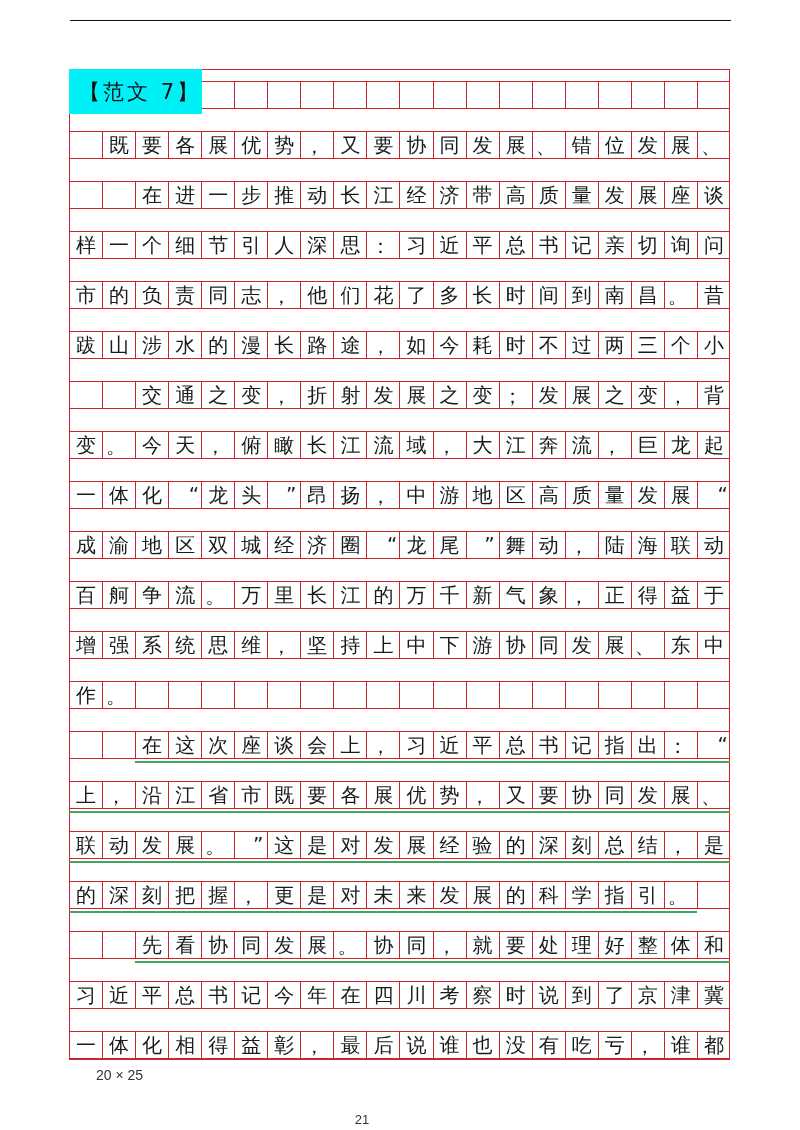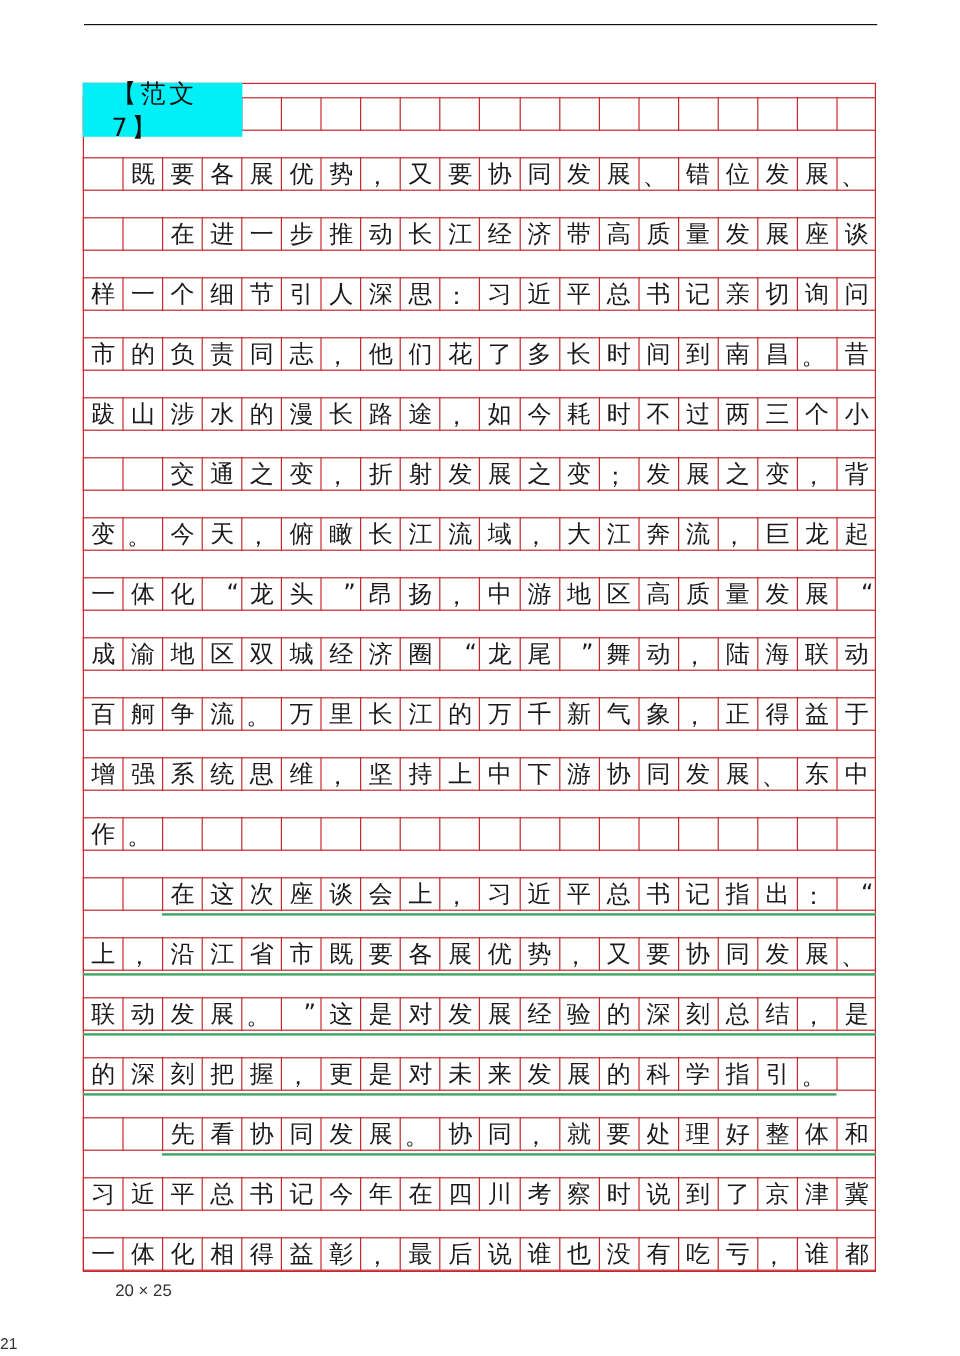--- a/index.html
+++ b/index.html
@@ -4,37 +4,37 @@
 <style>
   html, body { margin: 0; padding: 0; background: #ffffff; }
   body { width: 800px; height: 1130px; position: relative; overflow: hidden;
          font-family: "DejaVu Sans", "Liberation Sans", sans-serif; }
   .top-rule { position: absolute; left: 70px; top: 20px; width: 661px; height: 0;
               border-top: 1.5px solid #111; }
   .sheet { position: absolute; left: 69px; top: 69px; width: 661px; height: 991px;
            border: 1.5px solid #c8262c; box-sizing: border-box; }
   .label { position: absolute; left: 69px; top: 69px; width: 133px; height: 45px;
            background: #00f0f8; z-index: 3; display: flex; align-items: center;
-           padding-left: 24px; box-sizing: border-box; font-size: 21px; color: #111;
+           padding-left: 10px; box-sizing: border-box; font-size: 21px; color: #111;
            letter-spacing: 3px; }
   .row { position: absolute; left: 69px; width: 661px; height: 28px; display: flex; }
   .cell { width: 33.05px; height: 28px; box-sizing: border-box;
           border-top: 1px solid #c8262c; border-bottom: 1px solid #c8262c;
           border-left: 1px solid #c8262c;
           display: flex; align-items: center; justify-content: center;
           font-size: 20px; color: #1a1a1a; line-height: 1; overflow: visible;
           font-family: "DejaVu Sans", sans-serif; }
   .cell:last-child { border-right: none; }
   .cell.p { justify-content: flex-start; align-items: flex-end; padding-left: 3px; padding-bottom: 2px; }
   .cell.q { justify-content: flex-end; align-items: flex-start; padding-right: 4px; padding-top: 2px; }
   .cell.qo { justify-content: flex-end; align-items: flex-start; padding-right: 2px; padding-top: 2px; }
   .underline { position: absolute; height: 2px; background: #3fa764; z-index: 2; }
   .footer-size { position: absolute; left: 96px; top: 1067px; font-size: 14px; color: #333;
                  font-family: "Liberation Sans", sans-serif; }
-  .page-number { position: absolute; left: 0; width: 724px; top: 1112px; 
+  .page-number { position: absolute; left: 0; width: 724px; top: 1112px; text-align: center;
                  font-size: 13px; color: #333; font-family: "Liberation Sans", sans-serif; }
 </style>
 </head>
 <body>
 
 <div class="top-rule"></div>
 
 <div class="sheet"></div>
 
 <div class="label">【范文 7】</div>

